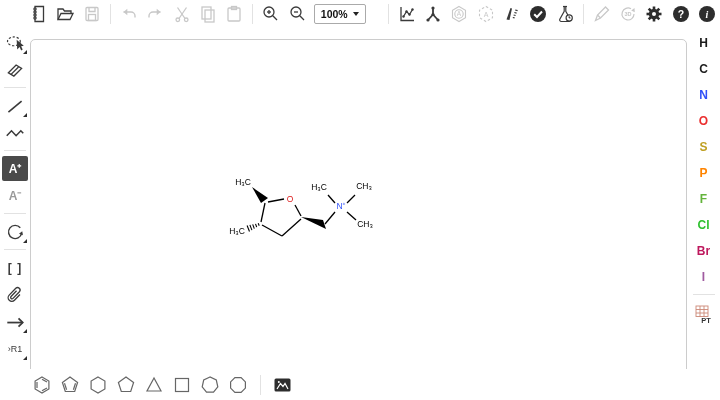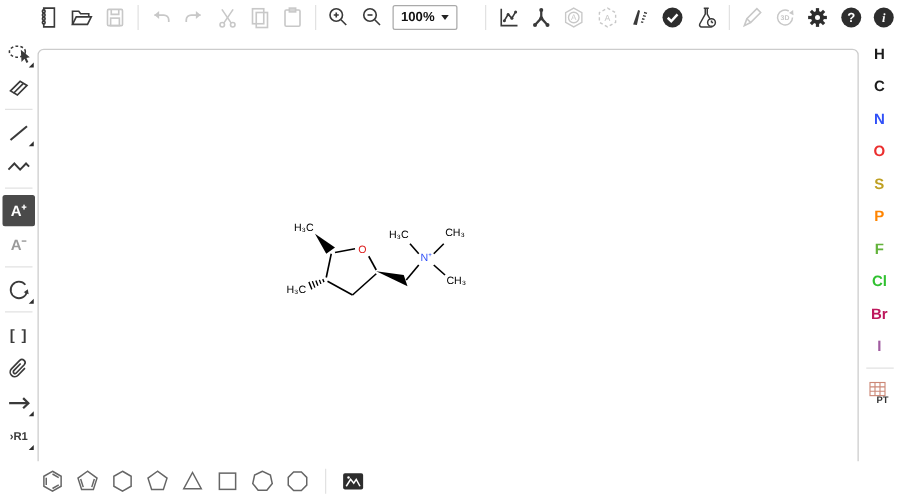--- a/index.html
+++ b/index.html
@@ -20,21 +20,21 @@
   .dk{color:#2d2d2d;}
   .dis{color:#c8c8c8;}
   .sel{background:#4a4a4a;color:#fff;border-radius:2px;}
   .vsep{width:1px;height:20px;background:#e2e2e2;margin:0 5px;}
   .hsep{width:22px;height:1px;background:#e2e2e2;margin:4px 0;}
   .dd::after{content:"";position:absolute;right:1px;bottom:1px;border-left:4px solid transparent;border-top:4px solid transparent;border-bottom:4px solid #2d2d2d;width:0;height:0;}
   .zoombox{display:flex;align-items:center;gap:5px;border:1px solid #aaa;border-radius:2px;height:18px;padding:0 6px;margin:16px 3px;font-size:10.5px;font-weight:bold;color:#111;background:#fff;cursor:pointer;text-align:right;}
   .caret{width:0;height:0;border-left:3.5px solid transparent;border-right:3.5px solid transparent;border-top:4.5px solid #222;}
   .eltxt{font-size:12px;font-weight:bold;}
   .bracket-label{font-size:12px;font-weight:bold;color:#3a3a3a;letter-spacing:1px;}
-  .rg-label{font-size:9px;font-weight:bold;color:#3a3a3a;}
+  .rg-label{font-size:9px;font-weight:normal;color:#3a3a3a;}
   .spacer{flex:0 0 14px;}
   svg{display:block;}
 </style>
 </head>
 <body>
 
 <div class="app">
 
   <div class="topbar">
     <button class="tb on">

